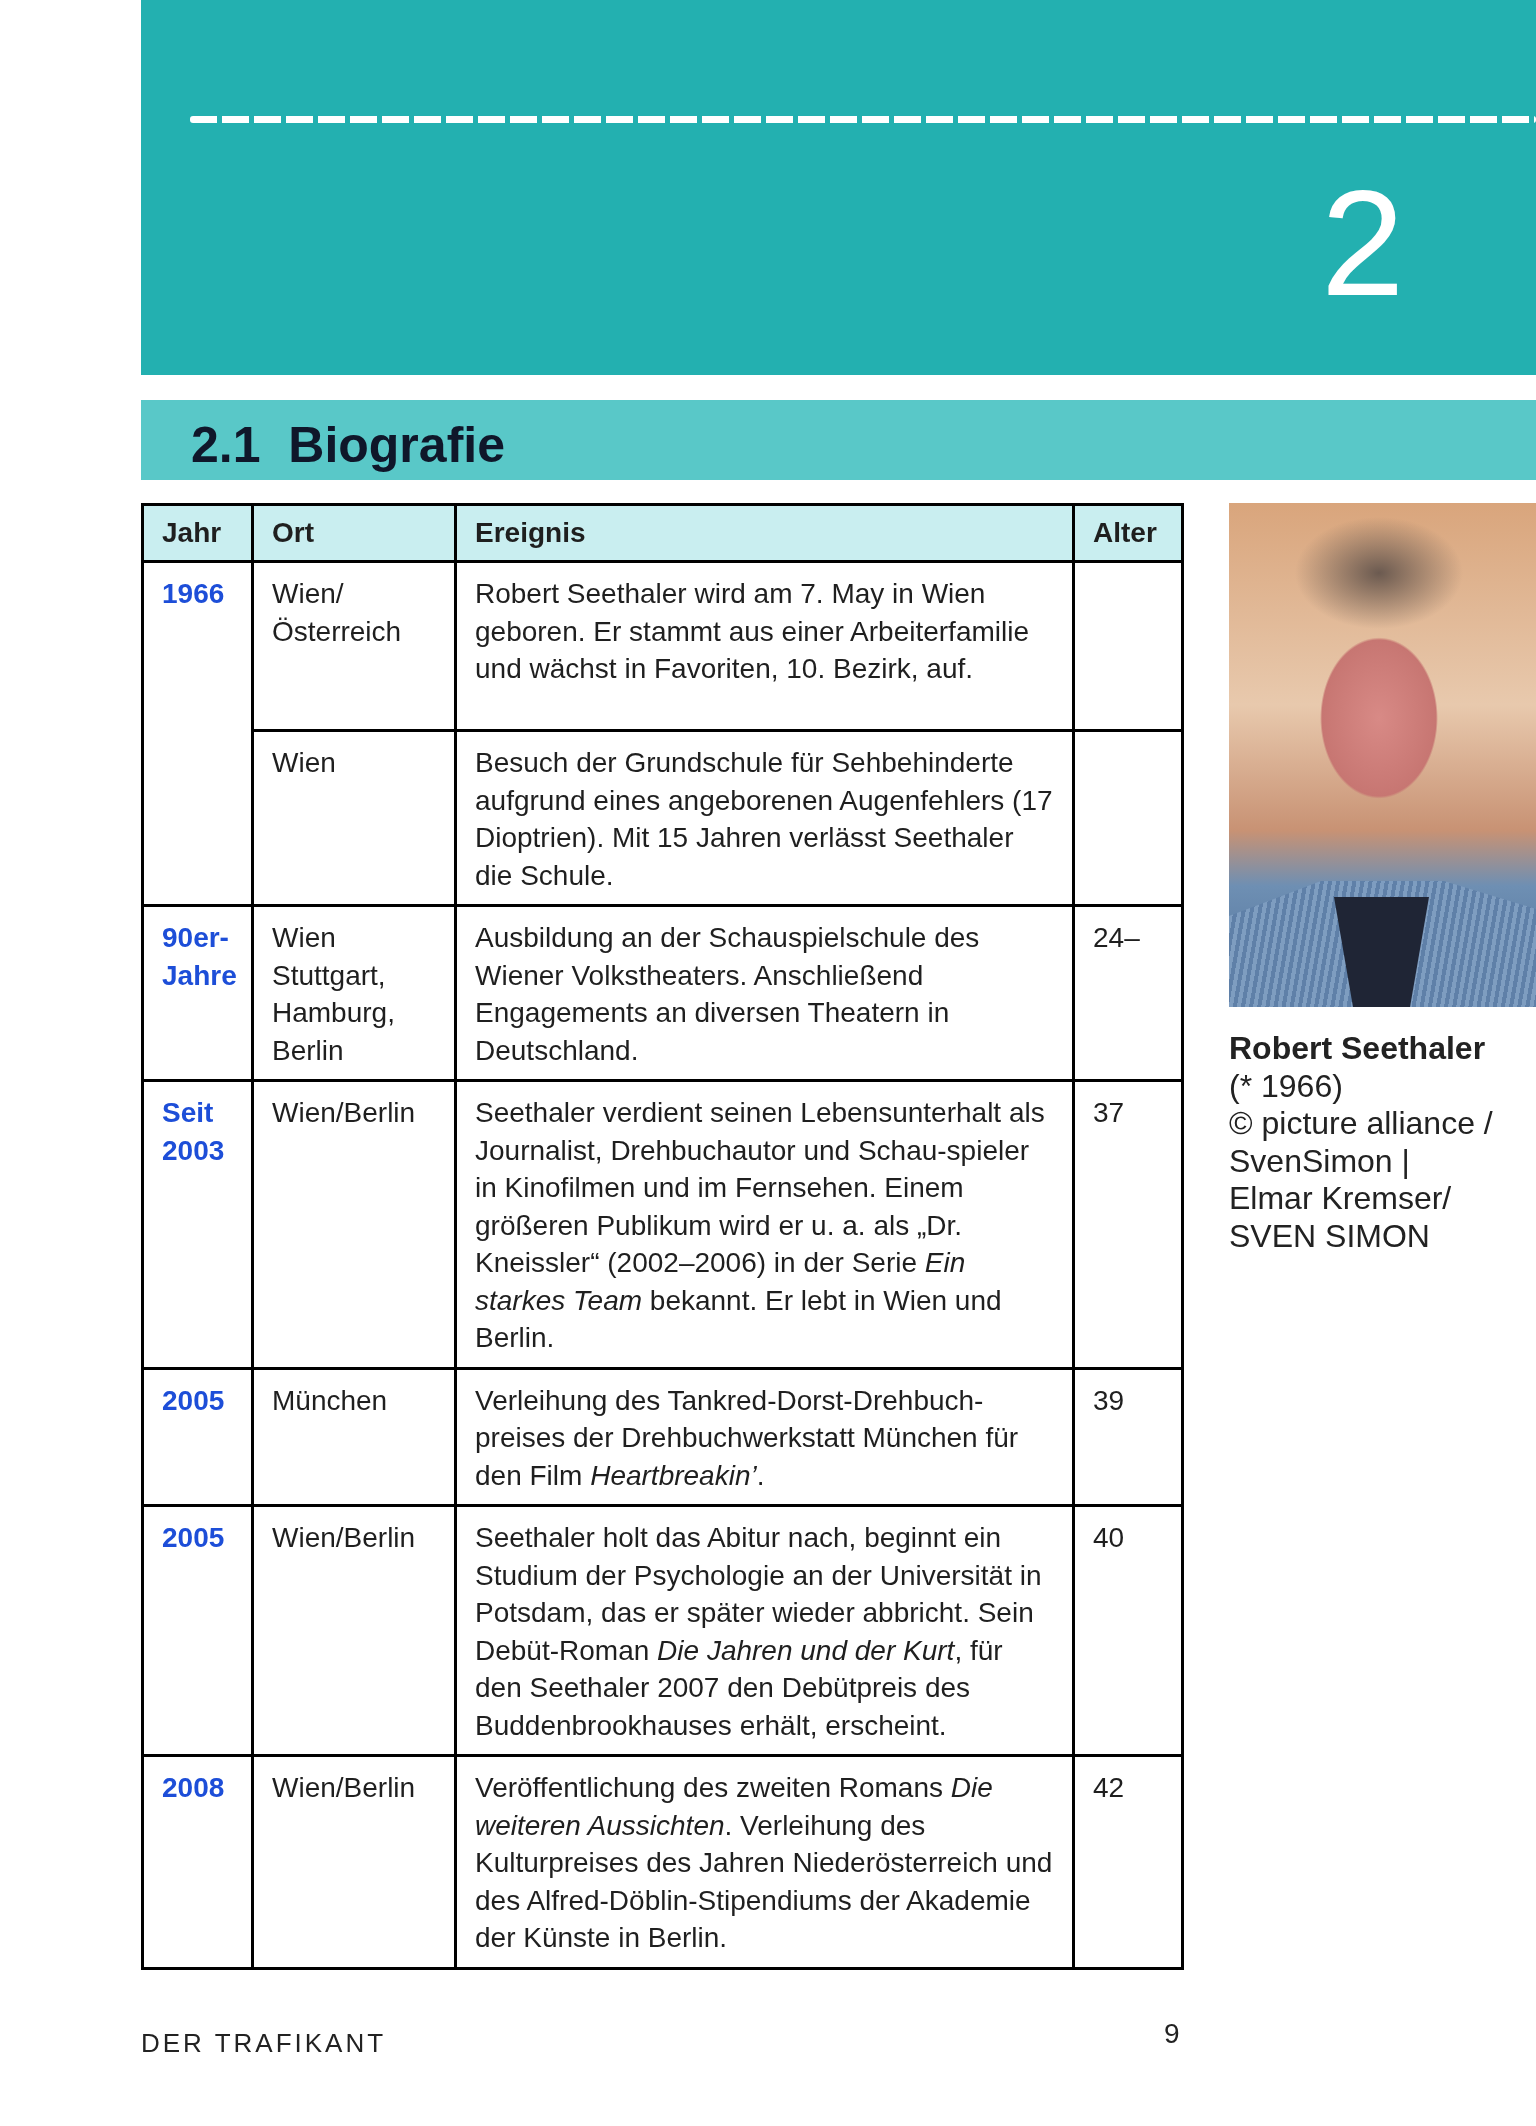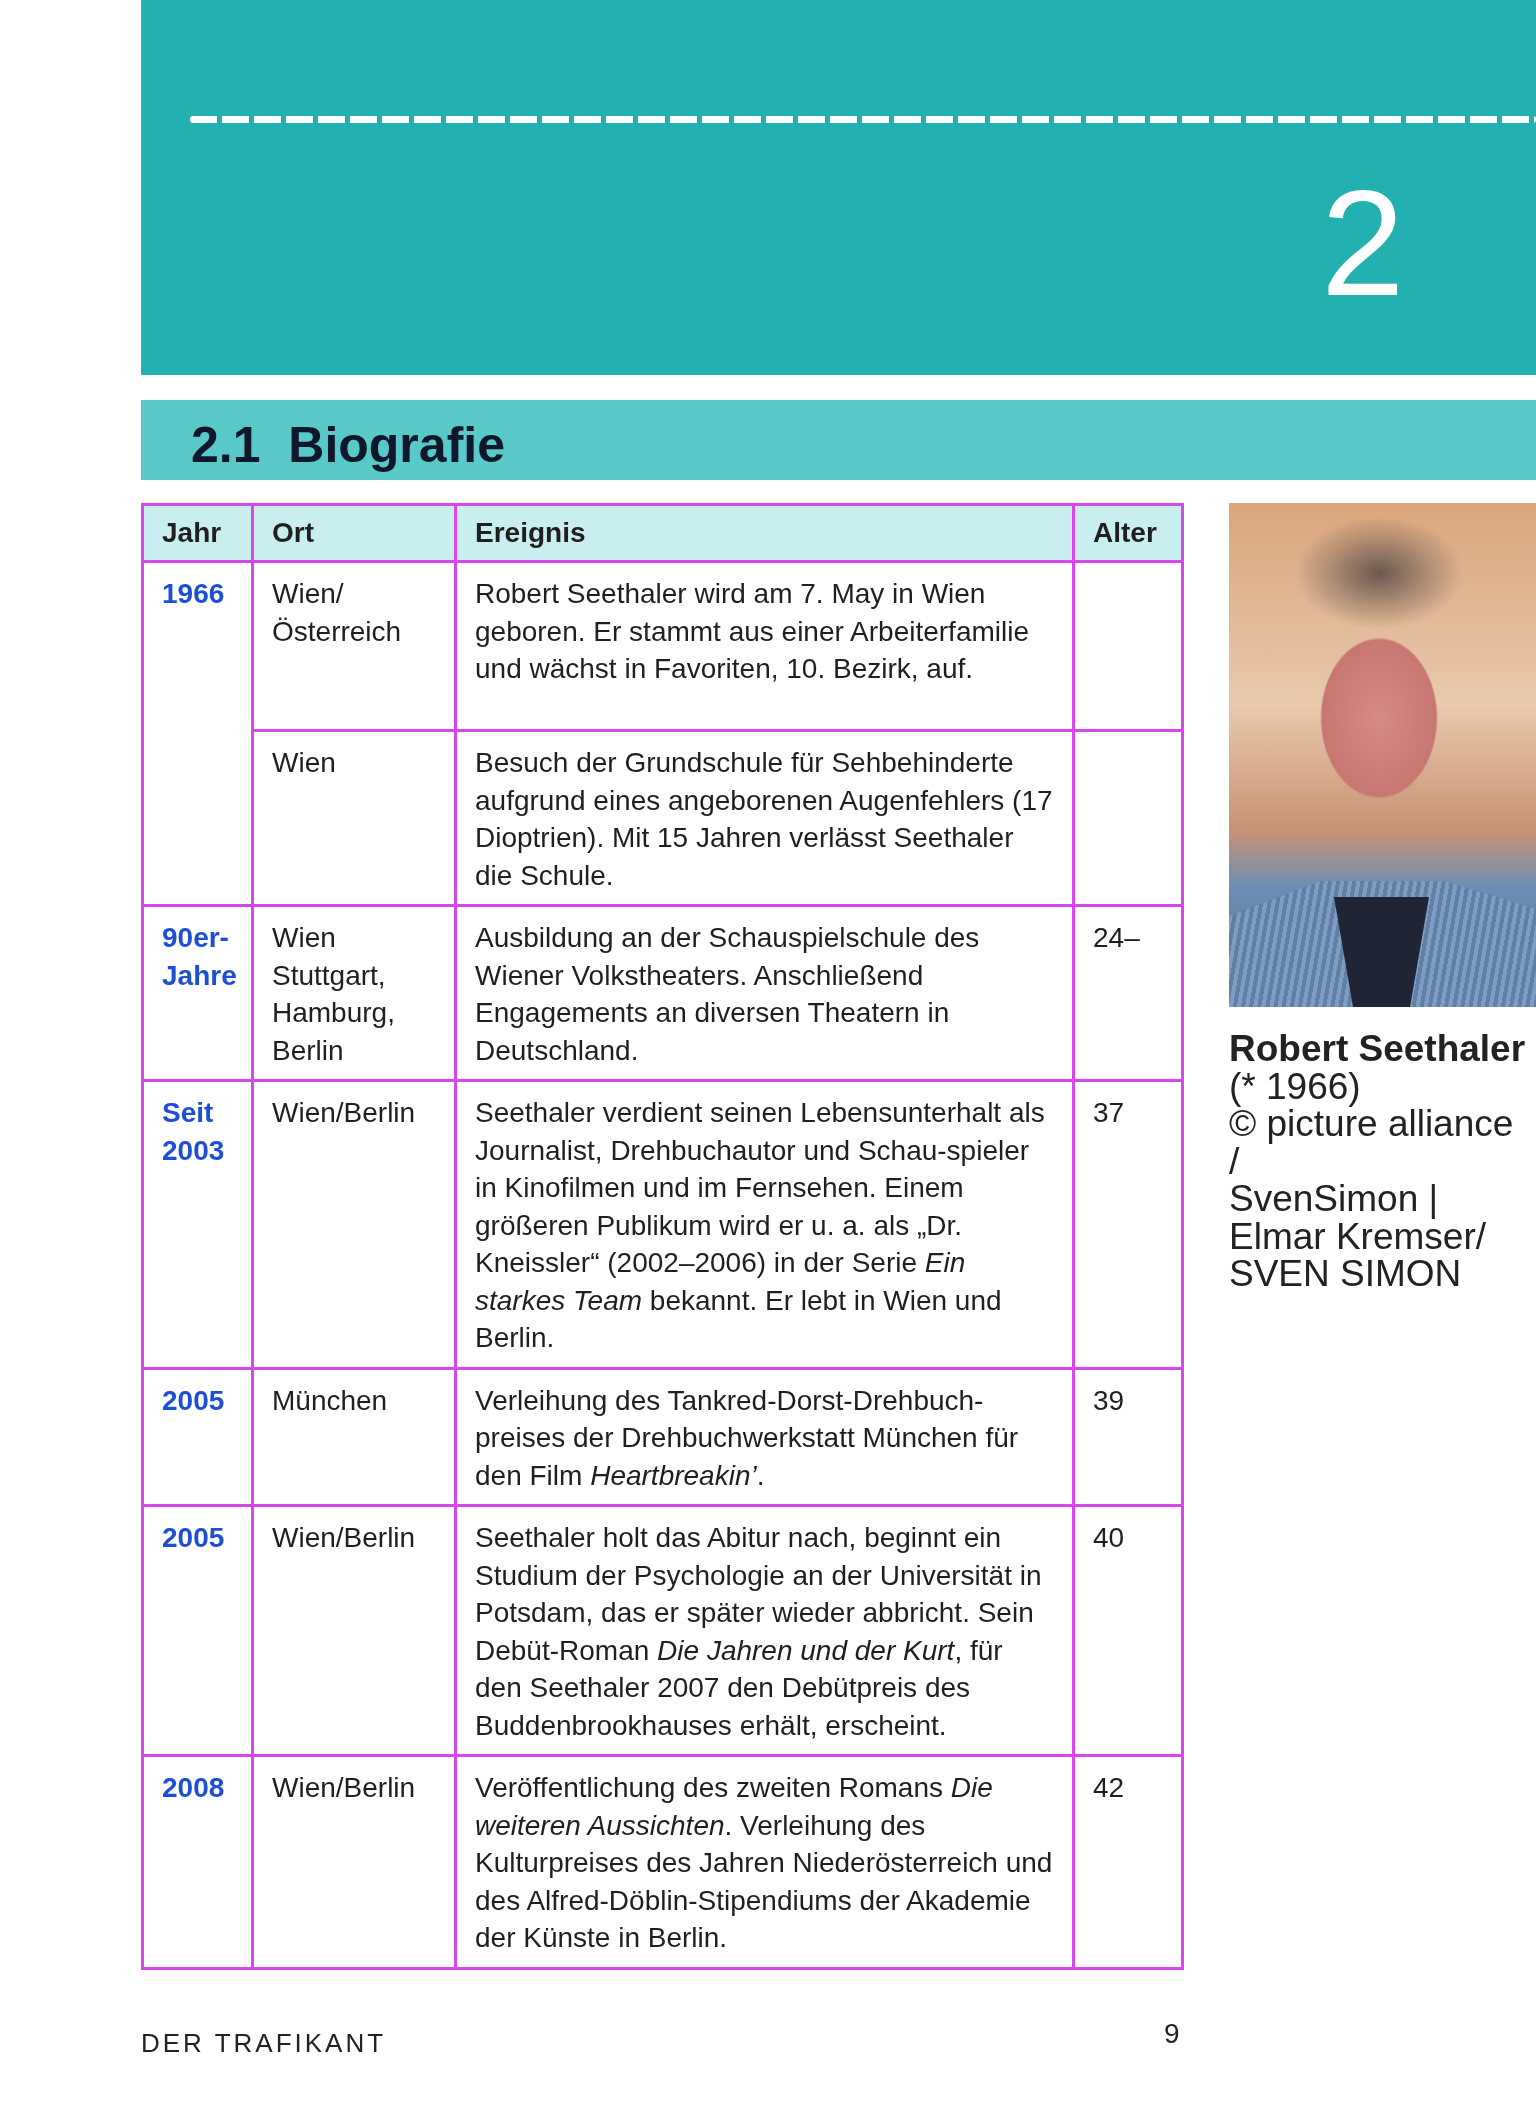--- a/index.html
+++ b/index.html
@@ -4,30 +4,30 @@
 <style>
   html,body{margin:0;padding:0;}
   body{width:1536px;height:2126px;position:relative;background:#fff;overflow:hidden;font-family:"Liberation Sans",sans-serif;color:#1f1f1f;}
   .chapter-header{position:absolute;left:141px;top:0;width:1395px;height:375px;background:#23b0b0;}
   .dashes{position:absolute;left:49px;top:116px;right:0;height:7px;background:repeating-linear-gradient(90deg,#fff 0 27px,transparent 27px 32px);border-radius:3px;}
   .chapter-title{position:absolute;left:50px;top:190px;color:#f2fbfb;font-size:41px;font-weight:bold;letter-spacing:3px;line-height:66px;}
   .chapter-number{position:absolute;left:1180px;top:168px;color:#fff;font-size:150px;line-height:150px;font-weight:normal;}
   .section-header{position:absolute;left:141px;top:400px;width:1395px;height:80px;background:#59c8c8;}
   .section-title{position:absolute;left:50px;top:16px;color:#0f172a;font-size:50px;font-weight:bold;}
   table.bio{position:absolute;left:141px;top:503px;width:1040px;border-collapse:collapse;table-layout:fixed;font-size:28px;line-height:37.5px;}
-  table.bio td, table.bio th{border:3px solid #d946ef;vertical-align:top;padding:12px 18px 10px 18px;text-align:left;}
+  table.bio td, table.bio th{border:3px solid #000000;vertical-align:top;padding:12px 18px 10px 18px;text-align:left;}
   table.bio th{background:#c9eef0;font-weight:bold;padding:8px 18px;height:38px;}
   .year{color:#1d4ed8;font-weight:bold;padding-left:18px !important;}
   .photo{position:absolute;left:1229px;top:503px;width:307px;height:504px;background:
     radial-gradient(ellipse 95px 130px at 150px 215px,#d88a86 0%,#c77672 60%,transparent 62%),
     radial-gradient(ellipse 120px 80px at 150px 70px,#6b5a50 0%,transparent 70%),
     linear-gradient(180deg,#d9a57c 0%,#e8c9ad 40%,#c89274 65%,#6e8fb3 76%,#4d6f98 100%);}
   .photo-shirt{position:absolute;left:0;bottom:0;width:307px;height:140px;background:repeating-linear-gradient(100deg,#7e9dc0 0 4px,#5f80a8 4px 8px);clip-path:polygon(0 35%,30% 10%,70% 10%,100% 30%,100% 100%,0 100%);}
   .photo-neck{position:absolute;left:105px;bottom:0;width:95px;height:110px;background:#1f2535;clip-path:polygon(0 0,100% 0,80% 100%,20% 100%);}
-  .caption{position:absolute;left:1229px;top:1030px;width:300px;font-size:37px;line-height:37.5px;color:#222;}
+  .caption{position:absolute;left:1229px;top:1030px;width:300px;font-size:32px;line-height:37.5px;color:#222;}
   .caption .name{font-weight:bold;}
   .footer-title{position:absolute;left:141px;top:2020px;font-size:26px;letter-spacing:3px;color:#222;margin-top:8px;}
   .page-number{position:absolute;left:1164px;top:2018px;font-size:28px;color:#222;}
   em{font-style:italic;}
 </style>
 </head>
 <body>
 
 <div class="chapter-header">
   <div class="dashes"></div>

